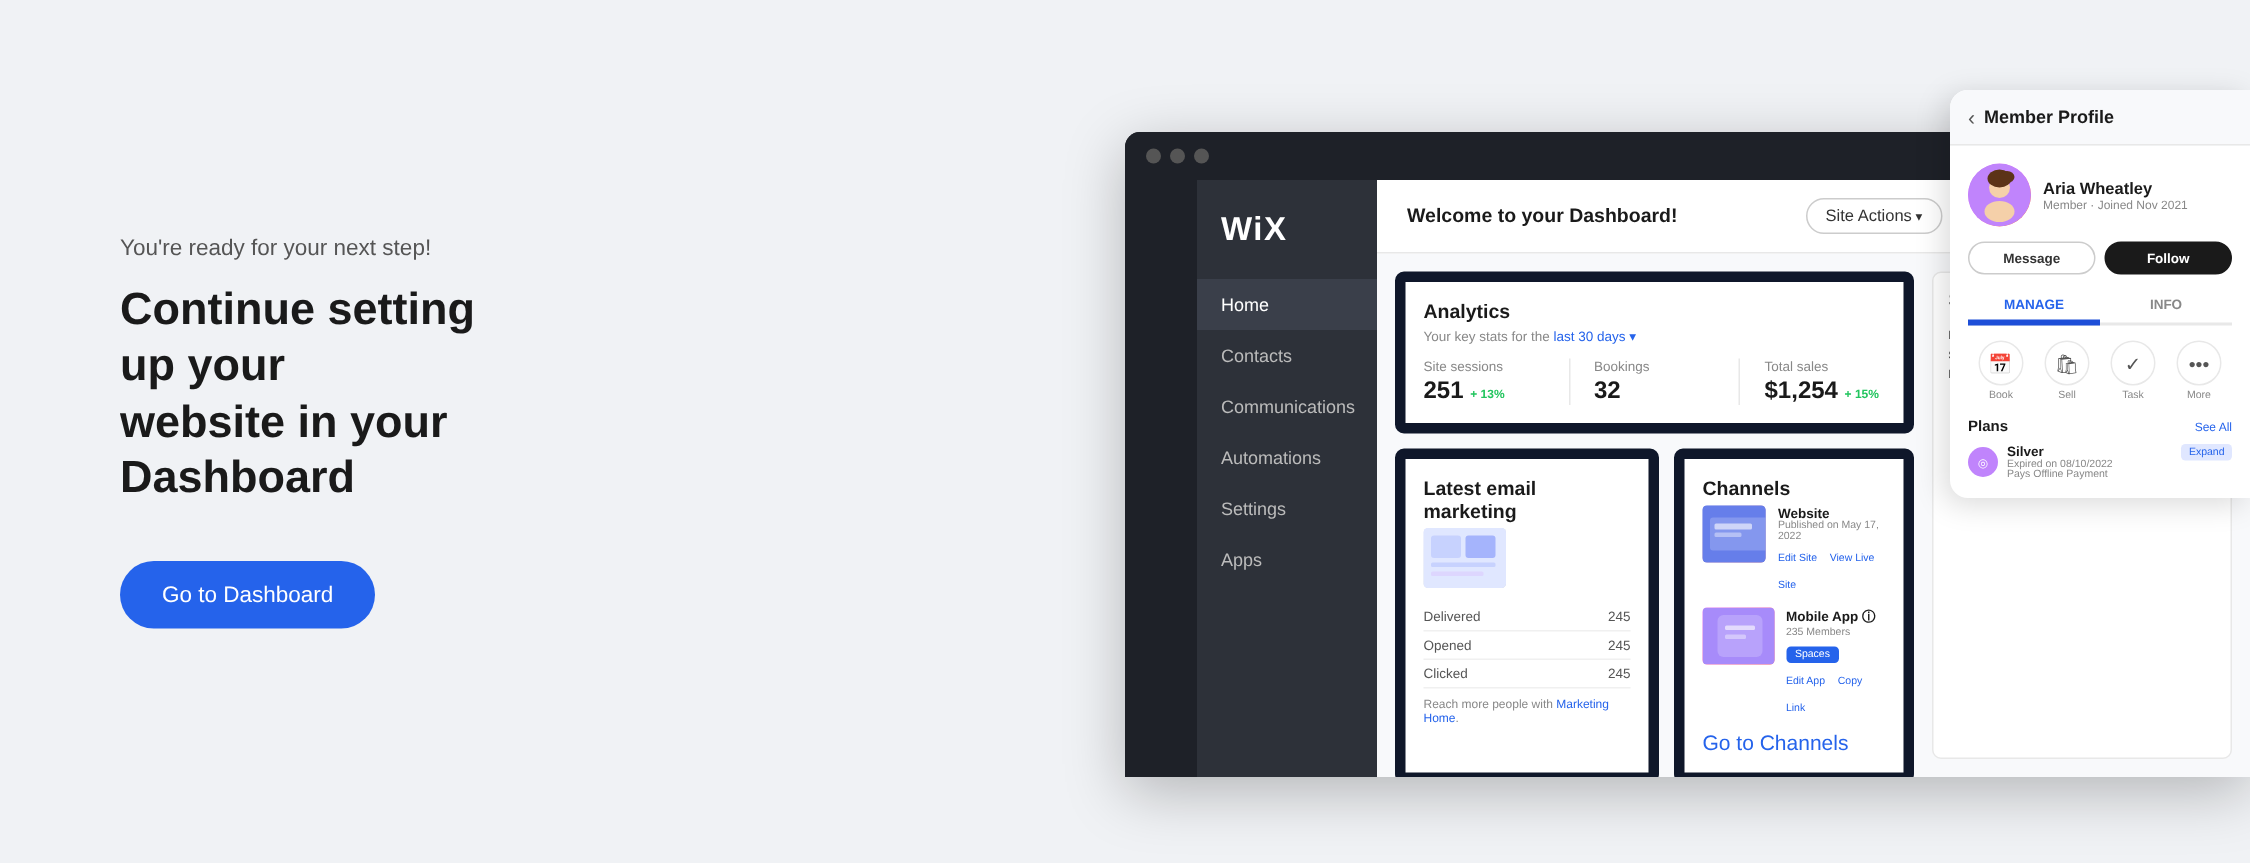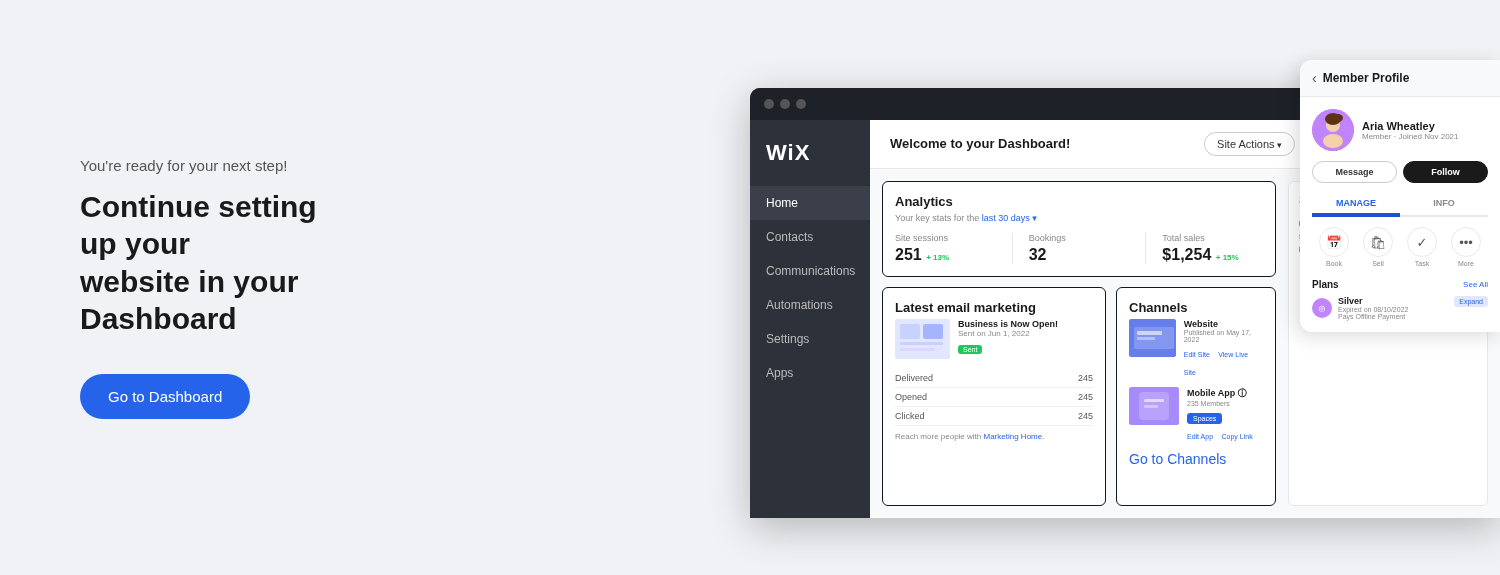--- a/index.html
+++ b/index.html
@@ -90,20 +90,21 @@
       width: 10px;
       height: 10px;
       border-radius: 50%;
       background: #555;
     }
 
     .browser-content {
       display: flex;
       flex: 1;
       overflow: hidden;
+      padding-left: 48px;
     }
 
     
     .wix-sidebar {
       width: 120px;
       background: #2d3139;
       display: flex;
       flex-direction: column;
       padding: 20px 0 0 0;
     }
@@ -199,21 +200,21 @@
       background: #fff;
       border-radius: 6px;
       padding: 10px;
       border: 1px solid #e8e8e8;
     }
 
     .card {
       background: #fff;
       border-radius: 6px;
       padding: 12px;
-      border: 1px solid #0f172a;
+      border: 7px solid #0f172a;
     }
 
     .card-title {
       font-size: 13px;
       font-weight: 700;
       color: #1a1a1a;
       margin-bottom: 4px;
     }
 
     .card-subtitle {
@@ -669,25 +670,20 @@
                 <div class="card-title">Latest email marketing</div>
                 <div class="email-preview">
                   <div class="email-thumb">
                     <svg width="55" height="40" viewBox="0 0 55 40">
                       <rect width="55" height="40" fill="#e0e7ff"></rect>
                       <rect x="5" y="5" width="20" height="15" rx="2" fill="#c7d2fe"></rect>
                       <rect x="28" y="5" width="20" height="15" rx="2" fill="#a5b4fc"></rect>
                       <rect x="5" y="23" width="43" height="3" rx="1" fill="#c7d2fe"></rect>
                       <rect x="5" y="29" width="35" height="3" rx="1" fill="#ddd6fe"></rect>
                     </svg>
-                  </div>
-                  <div class="email-info">
-                    <div class="email-name">Business is Now Open!</div>
-                    <div class="email-sent-date">Sent on Jun 1, 2022</div>
-                    <span class="email-badge">Sent</span>
                   </div>
                 </div>
                 <div class="email-stats-row">
                   <span>Delivered</span>
                   <span>245</span>
                 </div>
                 <div class="email-stats-row">
                   <span>Opened</span>
                   <span>245</span>
                 </div>

